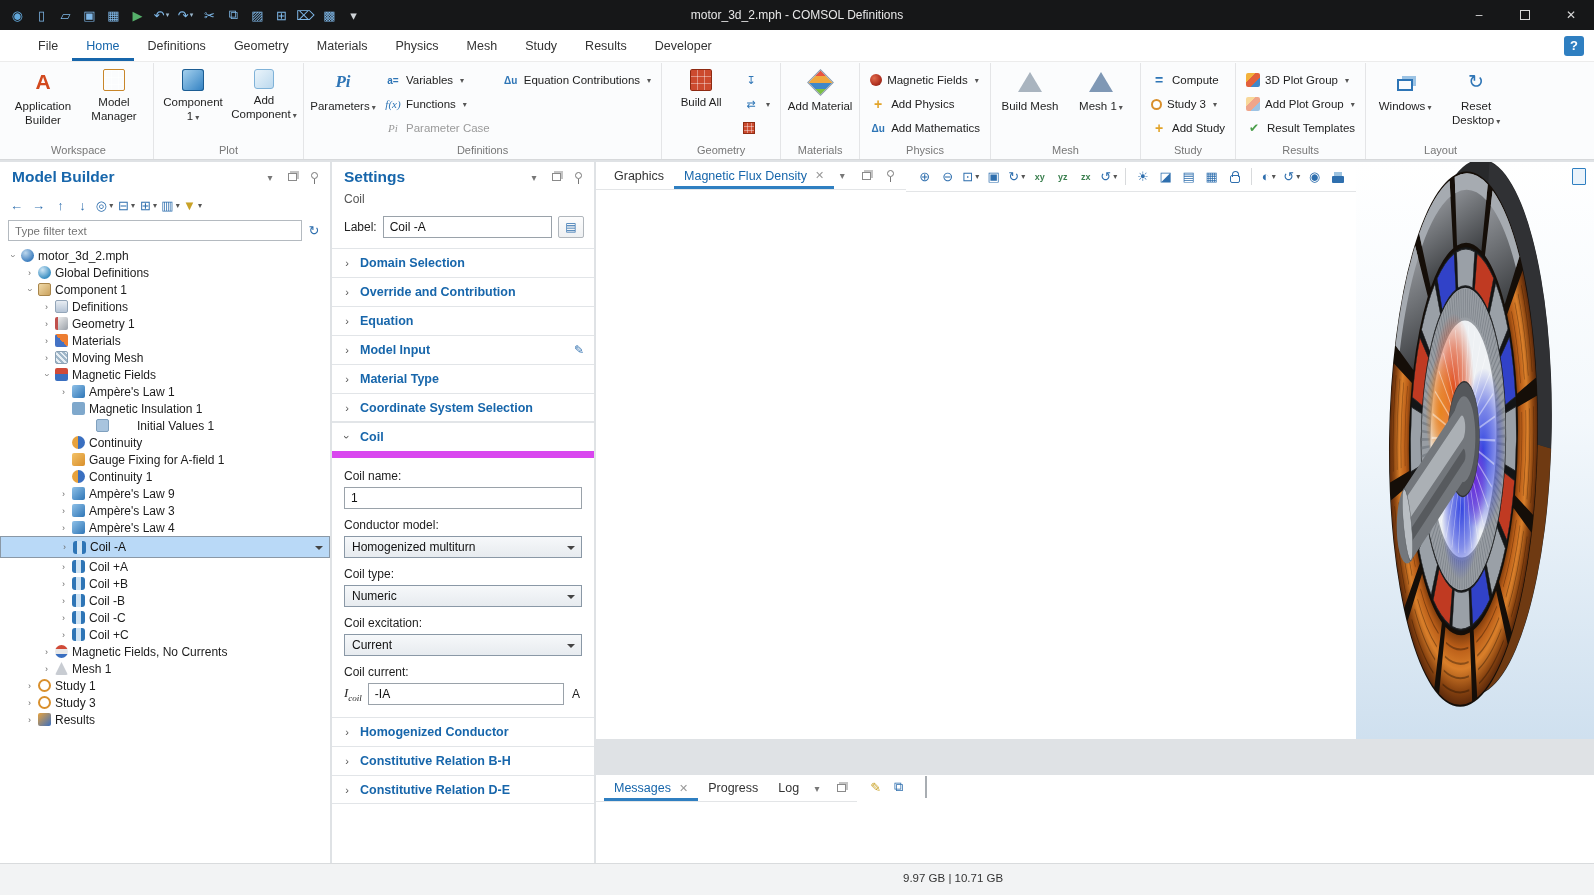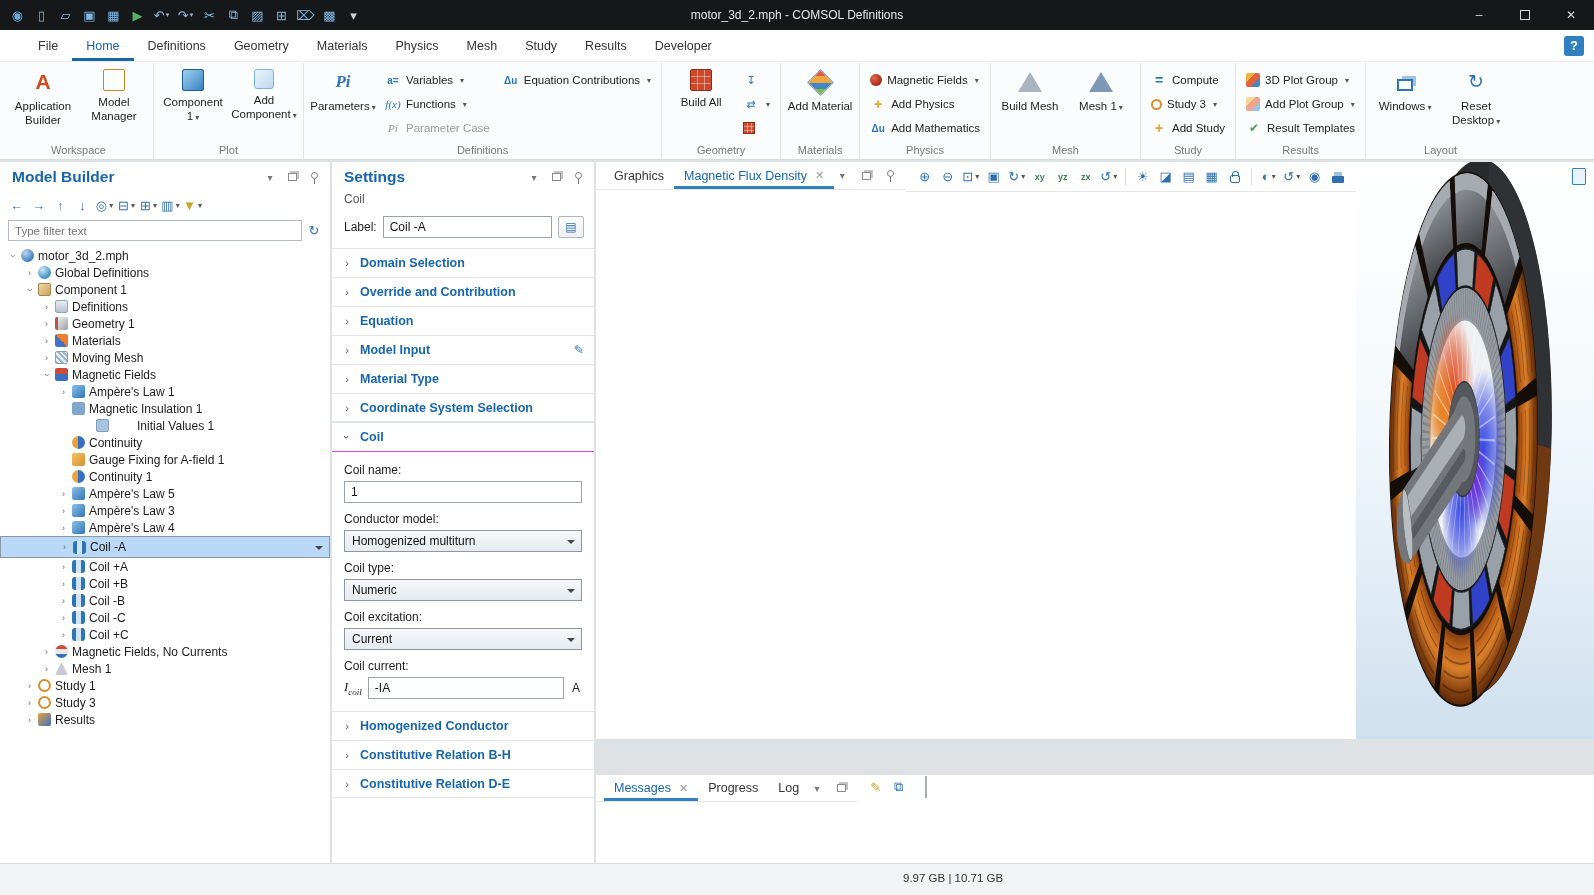--- a/index.html
+++ b/index.html
@@ -112,21 +112,21 @@
   .inp { height:22px; border:1px solid #9aa2aa; background:#fff; padding:0 6px; font:12px "Liberation Sans", sans-serif; color:#111; width:100%; }
   .label-row .inp { flex:1; width:auto; }
   .mini-btn { width:26px; height:22px; border:1px solid #b0b6bc; background:linear-gradient(#fdfdfd,#eef0f2); display:flex; align-items:center; justify-content:center; color:#2f6fae; font-size:12px; border-radius:2px; flex:none; }
   .settings-scroll { flex:1; overflow:hidden; display:flex; flex-direction:column; }
   .sec-row { min-height:29px; display:flex; align-items:center; gap:8px; padding:0 10px; border-top:1px solid #e2e5e8; flex:none; }
   .sec-row:last-of-type { border-bottom:1px solid #e2e5e8; }
   .sec-chev { width:10px; font-size:11px; color:#555; text-align:center; flex:none; }
   .sec-chev.open { transform:rotate(90deg); }
   .sec-lab { color:#1766ab; font-weight:bold; font-size:12.5px; }
   .sec-edit { margin-left:auto; color:#2f6fae; font-size:12px; }
-  .coil-form { padding:2px 12px 12px; border-top:1px solid #d946ef; }
+  .coil-form { padding:2px 12px 12px; border-top:7px solid #d946ef; }
   .f-lab { font-size:12px; color:#1d1d1d; margin:9px 0 4px; }
   .sel { display:flex; align-items:center; height:22px; border:1px solid #8a98a6; background:linear-gradient(#f6f8fa,#e7ebef); padding:0 22px 0 7px; position:relative; font-size:12px; color:#111; }
   .sel::after { content:""; position:absolute; right:6px; top:9px; border:4px solid transparent; border-top-color:#444; }
   .cur-row { display:flex; align-items:center; gap:6px; }
   .sym { font-family:"Liberation Serif", serif; font-style:italic; font-size:13px; color:#222; flex:none; }
   .sym sub { font-size:9px; }
   .unit { flex:none; font-size:12px; color:#222; width:12px; text-align:center; }
   .cur-row .inp { flex:1; width:auto; }
 
   
@@ -562,21 +562,21 @@
             <span class="tlabel">Gauge Fixing for A-field 1</span>
           </div>
           <div class="trow" style="padding-left: 59px;">
             <span class="tarrow"></span>
             <span class="ticon ti-continuity"></span>
             <span class="tlabel">Continuity 1</span>
           </div>
           <div class="trow" style="padding-left: 59px;">
             <span class="tarrow">›</span>
             <span class="ticon ti-ampere"></span>
-            <span class="tlabel">Ampère's Law 5</span>
+            <span class="tlabel">Ampère's Law 9</span>
           </div>
           <div class="trow" style="padding-left: 59px;">
             <span class="tarrow">›</span>
             <span class="ticon ti-ampere"></span>
             <span class="tlabel">Ampère's Law 3</span>
           </div>
           <div class="trow" style="padding-left: 59px;">
             <span class="tarrow">›</span>
             <span class="ticon ti-ampere"></span>
             <span class="tlabel">Ampère's Law 4</span>

